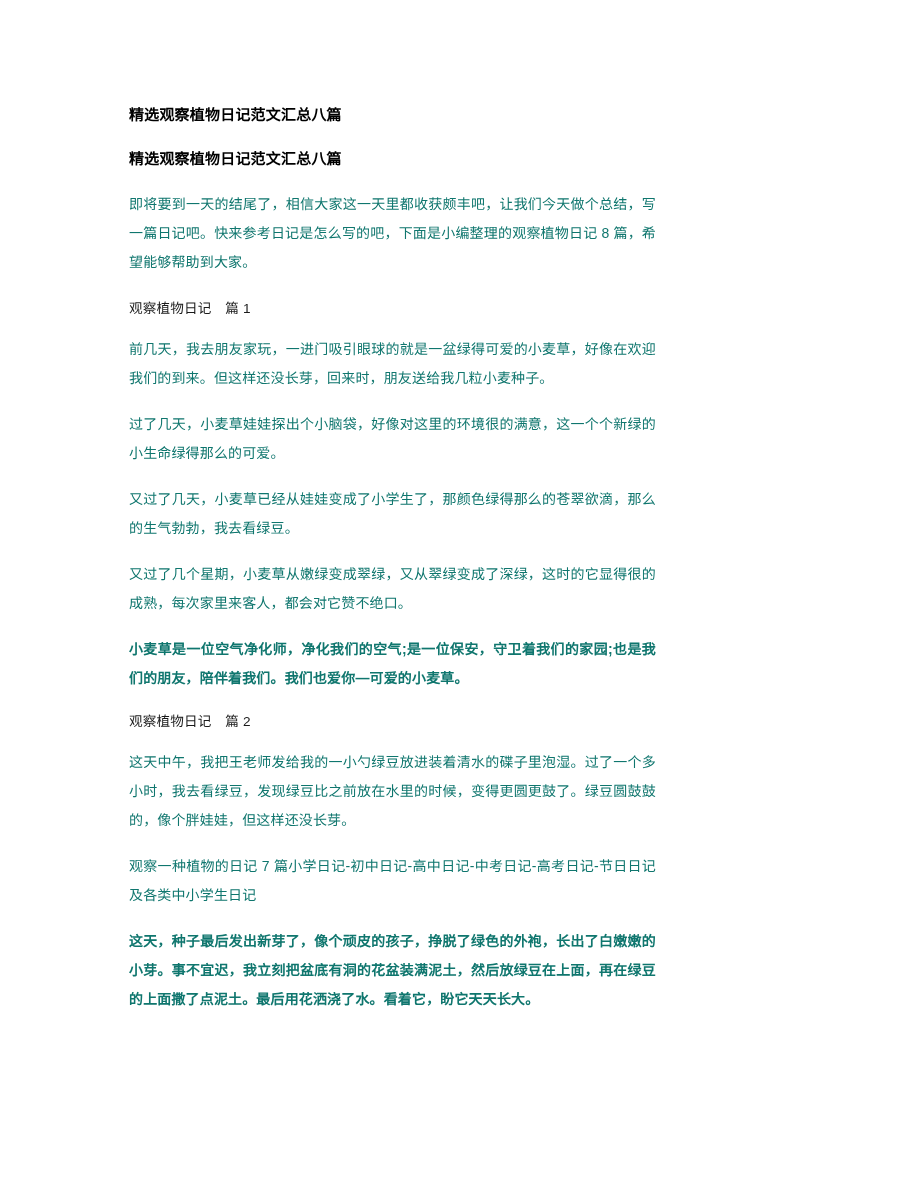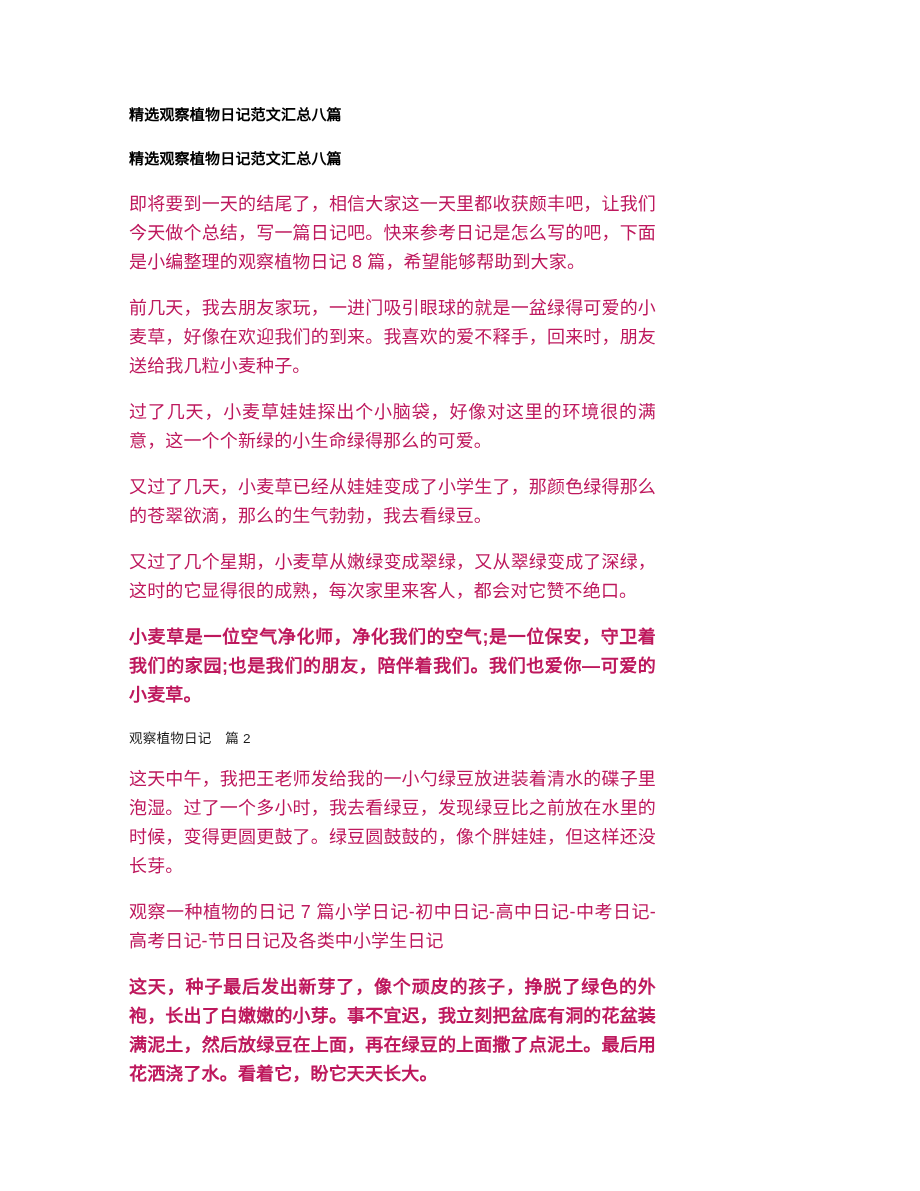--- a/index.html
+++ b/index.html
@@ -32,24 +32,24 @@
   }
   .doc-subtitle {
     font-size: 15px;
     font-weight: bold;
     line-height: 22px;
     letter-spacing: 0.2px;
     color: #000000;
     margin: 0 0 20px 0;
   }
   .para {
-    font-size: 18px;
+    font-size: 14px;
     line-height: 29px;
     letter-spacing: 0.15px;
-    color: #be185d;
+    color: #0f766e;
     margin: 0 0 17px 0;
     text-align: justify;
     text-justify: inter-ideograph;
     word-break: break-all;
   }
   .section-heading {
     font-size: 13.6px;
     line-height: 29px;
     letter-spacing: 0.15px;
     color: #1a1a1a;
@@ -65,21 +65,22 @@
 
 <div class="page">
 
   <h1 class="doc-title">精选观察植物日记范文汇总八篇</h1>
 
   <h2 class="doc-subtitle">精选观察植物日记范文汇总八篇</h2>
 
   <p class="para">即将要到一天的结尾了，相信大家这一天里都收获颇丰吧，让我们今天做个总结，写一篇日记吧。快来参考日记是怎么写的吧，下面是小编整理的观察植物日记 8 篇，希望能够帮助到大家。</p>
 
   <div>
-    <p class="para">前几天，我去朋友家玩，一进门吸引眼球的就是一盆绿得可爱的小麦草，好像在欢迎我们的到来。我喜欢的爱不释手，回来时，朋友送给我几粒小麦种子。</p>
+    <p class="section-heading">观察植物日记　篇 1</p>
+    <p class="para">前几天，我去朋友家玩，一进门吸引眼球的就是一盆绿得可爱的小麦草，好像在欢迎我们的到来。但这样还没长芽，回来时，朋友送给我几粒小麦种子。</p>
     <p class="para">过了几天，小麦草娃娃探出个小脑袋，好像对这里的环境很的满意，这一个个新绿的小生命绿得那么的可爱。</p>
     <p class="para">又过了几天，小麦草已经从娃娃变成了小学生了，那颜色绿得那么的苍翠欲滴，那么的生气勃勃，我去看绿豆。</p>
     <p class="para">又过了几个星期，小麦草从嫩绿变成翠绿，又从翠绿变成了深绿，这时的它显得很的成熟，每次家里来客人，都会对它赞不绝口。</p>
     <p class="para">小麦草是一位空气净化师，净化我们的空气;是一位保安，守卫着我们的家园;也是我们的朋友，陪伴着我们。我们也爱你—可爱的小麦草。</p>
   </div>
 
   <div>
     <p class="section-heading">观察植物日记　篇 2</p>
     <p class="para">这天中午，我把王老师发给我的一小勺绿豆放进装着清水的碟子里泡湿。过了一个多小时，我去看绿豆，发现绿豆比之前放在水里的时候，变得更圆更鼓了。绿豆圆鼓鼓的，像个胖娃娃，但这样还没长芽。</p>
     <p class="para">观察一种植物的日记 7 篇小学日记-初中日记-高中日记-中考日记-高考日记-节日日记及各类中小学生日记</p>

